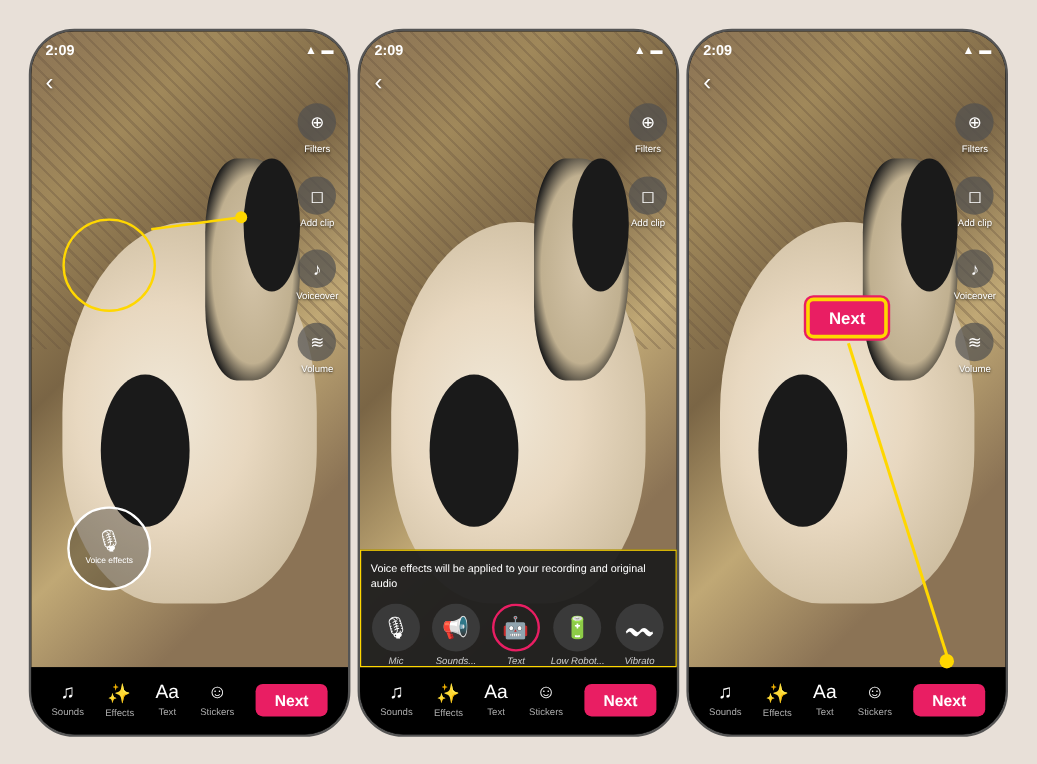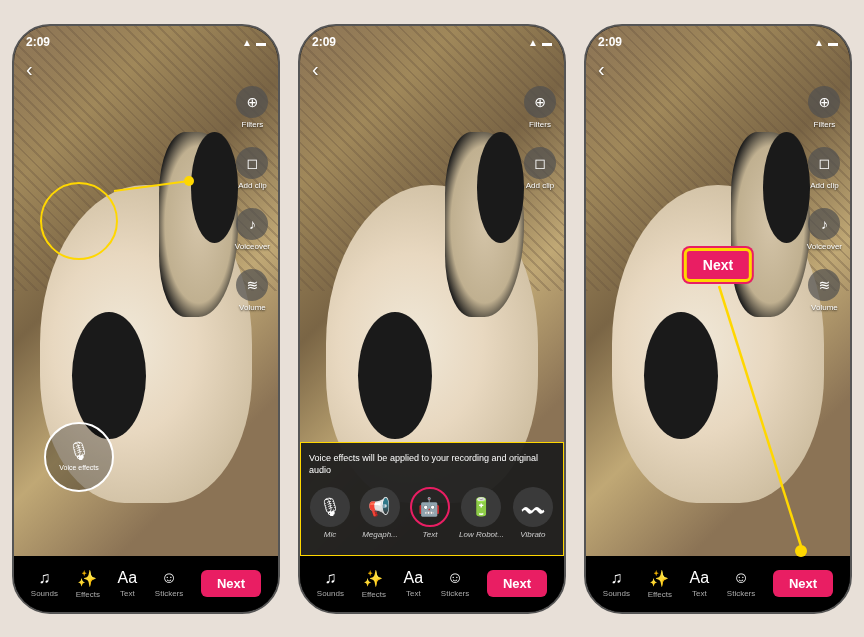--- a/index.html
+++ b/index.html
@@ -9,21 +9,21 @@
       background: #1a1a1a;
       display: flex;
       align-items: center;
       justify-content: center;
       font-family: -apple-system, BlinkMacSystemFont, 'Helvetica Neue', Arial, sans-serif;
       overflow: hidden;
     }
 
     .screenshots-container {
       display: flex;
-      gap: 18px;
+      gap: 6px;
       width: 864px;
       height: 637px;
       padding: 10px;
       background: #e8e0d8;
       align-items: center;
       justify-content: center;
     }
 
     .phone-frame {
       width: 268px;
@@ -256,21 +256,21 @@
     }
 
     
     .voice-effects-panel {
       position: absolute;
       bottom: 56px;
       left: 0;
       right: 0;
       background: rgba(30,30,30,0.95);
       border: 1.5px solid #FFD700;
-      padding: 10px 8px 16px;
+      padding: 10px 8px 0;
       z-index: 15;
     }
 
     .panel-description {
       color: #fff;
       font-size: 9px;
       margin-bottom: 10px;
       line-height: 1.3;
     }
 
@@ -477,21 +477,21 @@
         <p class="panel-description">Voice effects will be applied to your recording and original audio</p>
         <div class="effects-row">
 
           <div class="effect-item">
             <div class="effect-circle">🎙</div>
             <span class="effect-label">Mic</span>
           </div>
 
           <div class="effect-item">
             <div class="effect-circle">📢</div>
-            <span class="effect-label">Megaph...</span>
+            <span class="effect-label">Sounds...</span>
           </div>
 
           <div class="effect-item">
             <div class="effect-circle active">🤖</div>
             <span class="effect-label">Text</span>
           </div>
 
           <div class="effect-item">
             <div class="effect-circle">🔋</div>
             <span class="effect-label">Low Robot...</span>

